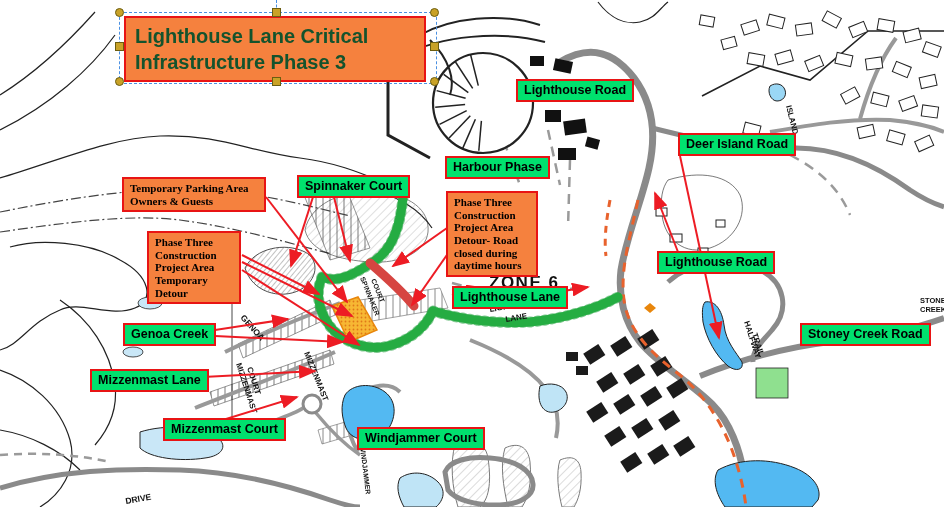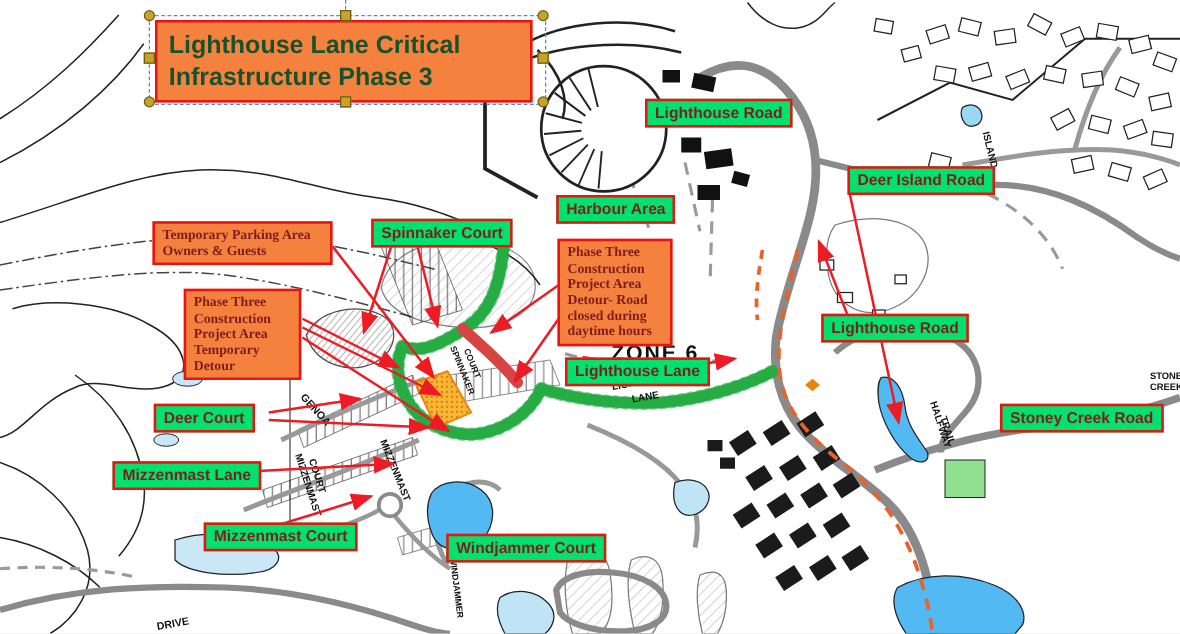--- a/index.html
+++ b/index.html
@@ -1,19 +1,19 @@
 <!DOCTYPE html>
 <html><head>
 <meta charset="utf-8">
 <style>
   html,body{margin:0;padding:0;background:#e8e8e8;}
   #stage{position:relative;width:944px;height:507px;background:#fff;overflow:hidden;
          font-family:"Liberation Sans",sans-serif;}
   #map{position:absolute;left:0;top:0;}
-  .gl,.ol{position:absolute;color:#7f1d1d;font-weight:bold;z-index:5;box-sizing:border-box;}
+  .gl,.ol{position:absolute;color:#000000;font-weight:bold;z-index:5;box-sizing:border-box;}
   .gl{background:#00E16E;border:2px solid #E81414;font-size:12.5px;line-height:1.2;
       padding:2px 6px;white-space:nowrap;}
   .gl.wrap{white-space:normal;}
   .ol{background:#F5813E;border:2px solid #E81414;font-size:11px;line-height:1.15;
       padding:3px 6px;font-family:Liberation Serif, serif;}
   #title-box{position:absolute;left:124px;top:16px;width:302px;background:#F5813E;
       border:2.5px solid #E81414;color:#14532d;font-weight:bold;font-size:20px;line-height:1.3;
       padding:5px 9px;z-index:6;box-sizing:border-box;}
   #selection{position:absolute;left:119px;top:12px;width:316px;height:70px;
       border:1.5px dashed #4A90E2;z-index:7;pointer-events:none;}
@@ -256,26 +256,26 @@
     <line x1="680" y1="156" x2="719" y2="338"></line>
     <line x1="215" y1="330" x2="288" y2="319"></line>
     <line x1="215" y1="336" x2="343" y2="342"></line>
     <line x1="184" y1="378" x2="315" y2="371"></line>
     <line x1="226" y1="419" x2="297" y2="397"></line>
   </g>
 </svg>
 
 <div class="gl" style="left:516px;top:79px;">Lighthouse Road</div>
 <div class="gl" style="left:678px;top:133px;">Deer Island Road</div>
-<div class="gl" style="left:445px;top:156px;">Harbour Area</div>
+<div class="gl" style="left:445px;top:156px;">Harbour Phase</div>
 <div class="gl" style="left:297px;top:175px;">Spinnaker Court</div>
 <div class="gl" style="left:452px;top:286px;">Lighthouse Lane</div>
 <div class="gl" style="left:657px;top:251px;">Lighthouse Road</div>
 <div class="gl" style="left:800px;top:323px;">Stoney Creek Road</div>
-<div class="gl" style="left:123px;top:323px;">Deer Court</div>
+<div class="gl" style="left:123px;top:323px;">Genoa Creek</div>
 <div class="gl" style="left:90px;top:369px;">Mizzenmast Lane</div>
 <div class="gl" style="left:163px;top:418px;">Mizzenmast Court</div>
 <div class="gl" style="left:357px;top:427px;">Windjammer Court</div>
 
 <div class="ol" style="left:122px;top:177px;width:144px;">Temporary Parking Area Owners &amp; Guests</div>
 <div class="ol" style="left:147px;top:231px;width:94px;">Phase Three Construction Project Area Temporary Detour</div>
 <div class="ol" style="left:446px;top:191px;width:92px;">Phase Three Construction Project Area Detour- Road closed during daytime hours</div>
 
 <div id="title-box">Lighthouse Lane Critical Infrastructure Phase 3</div>
 <div id="rot-line"></div>

